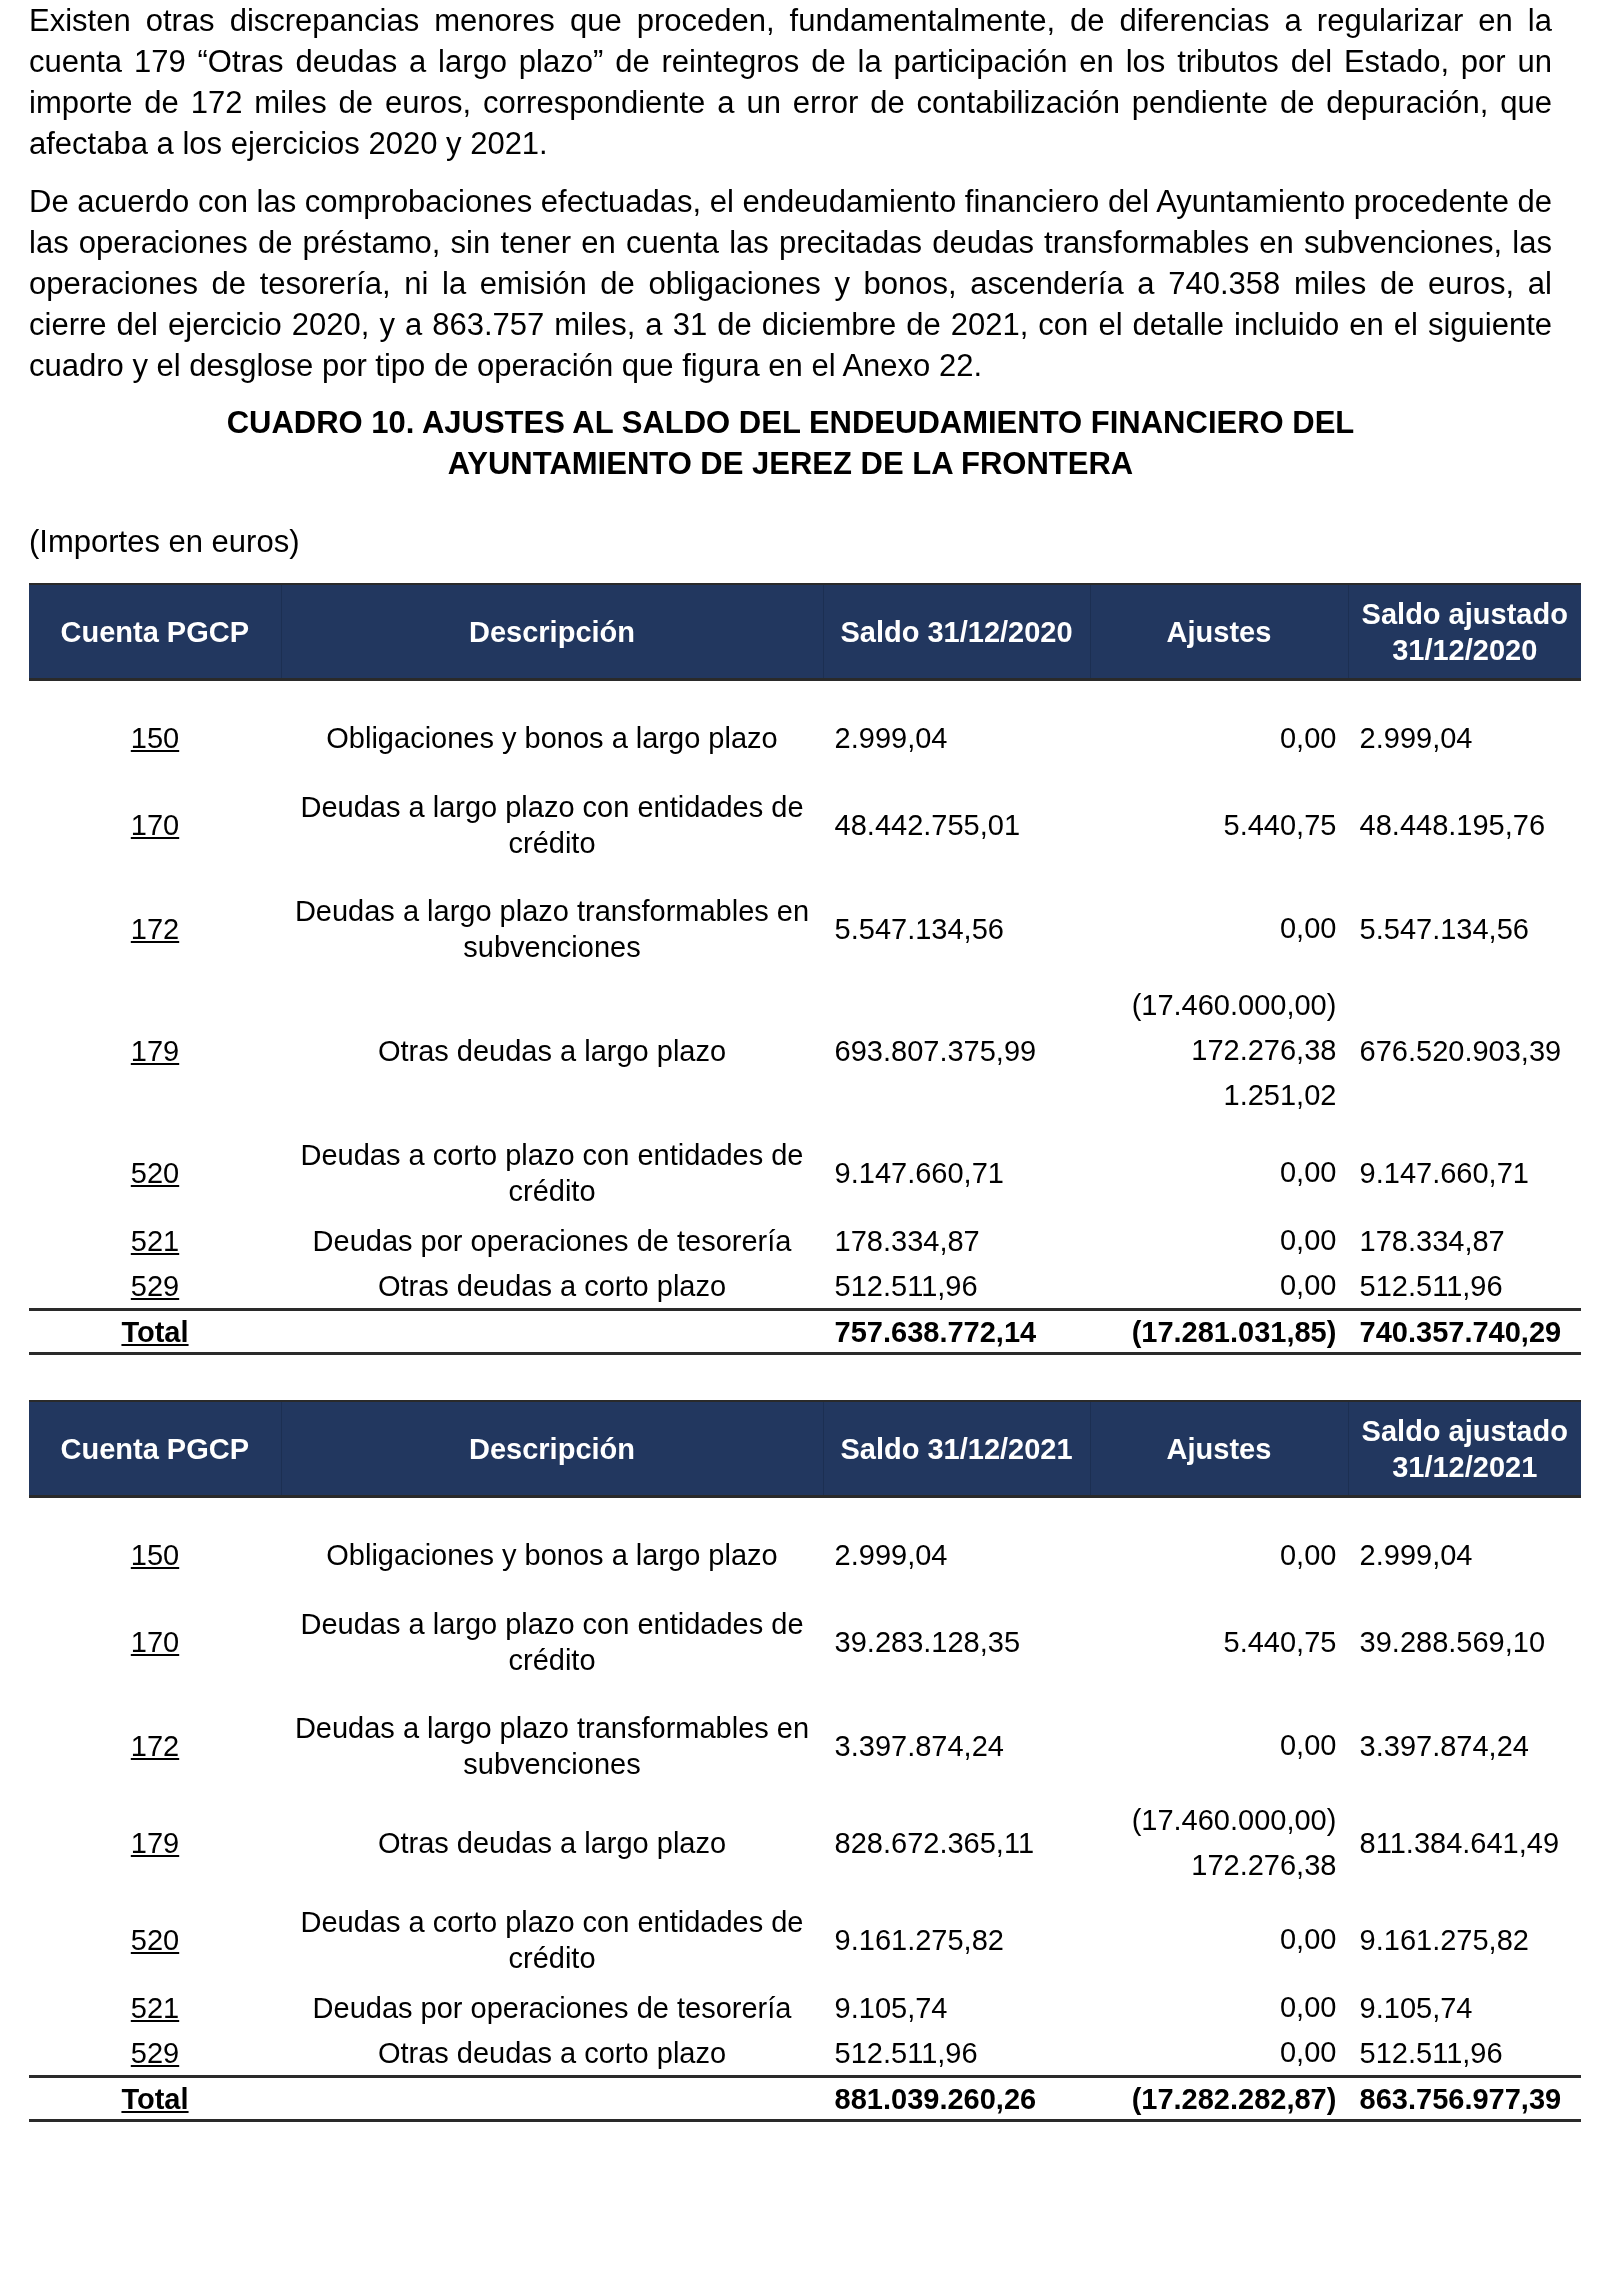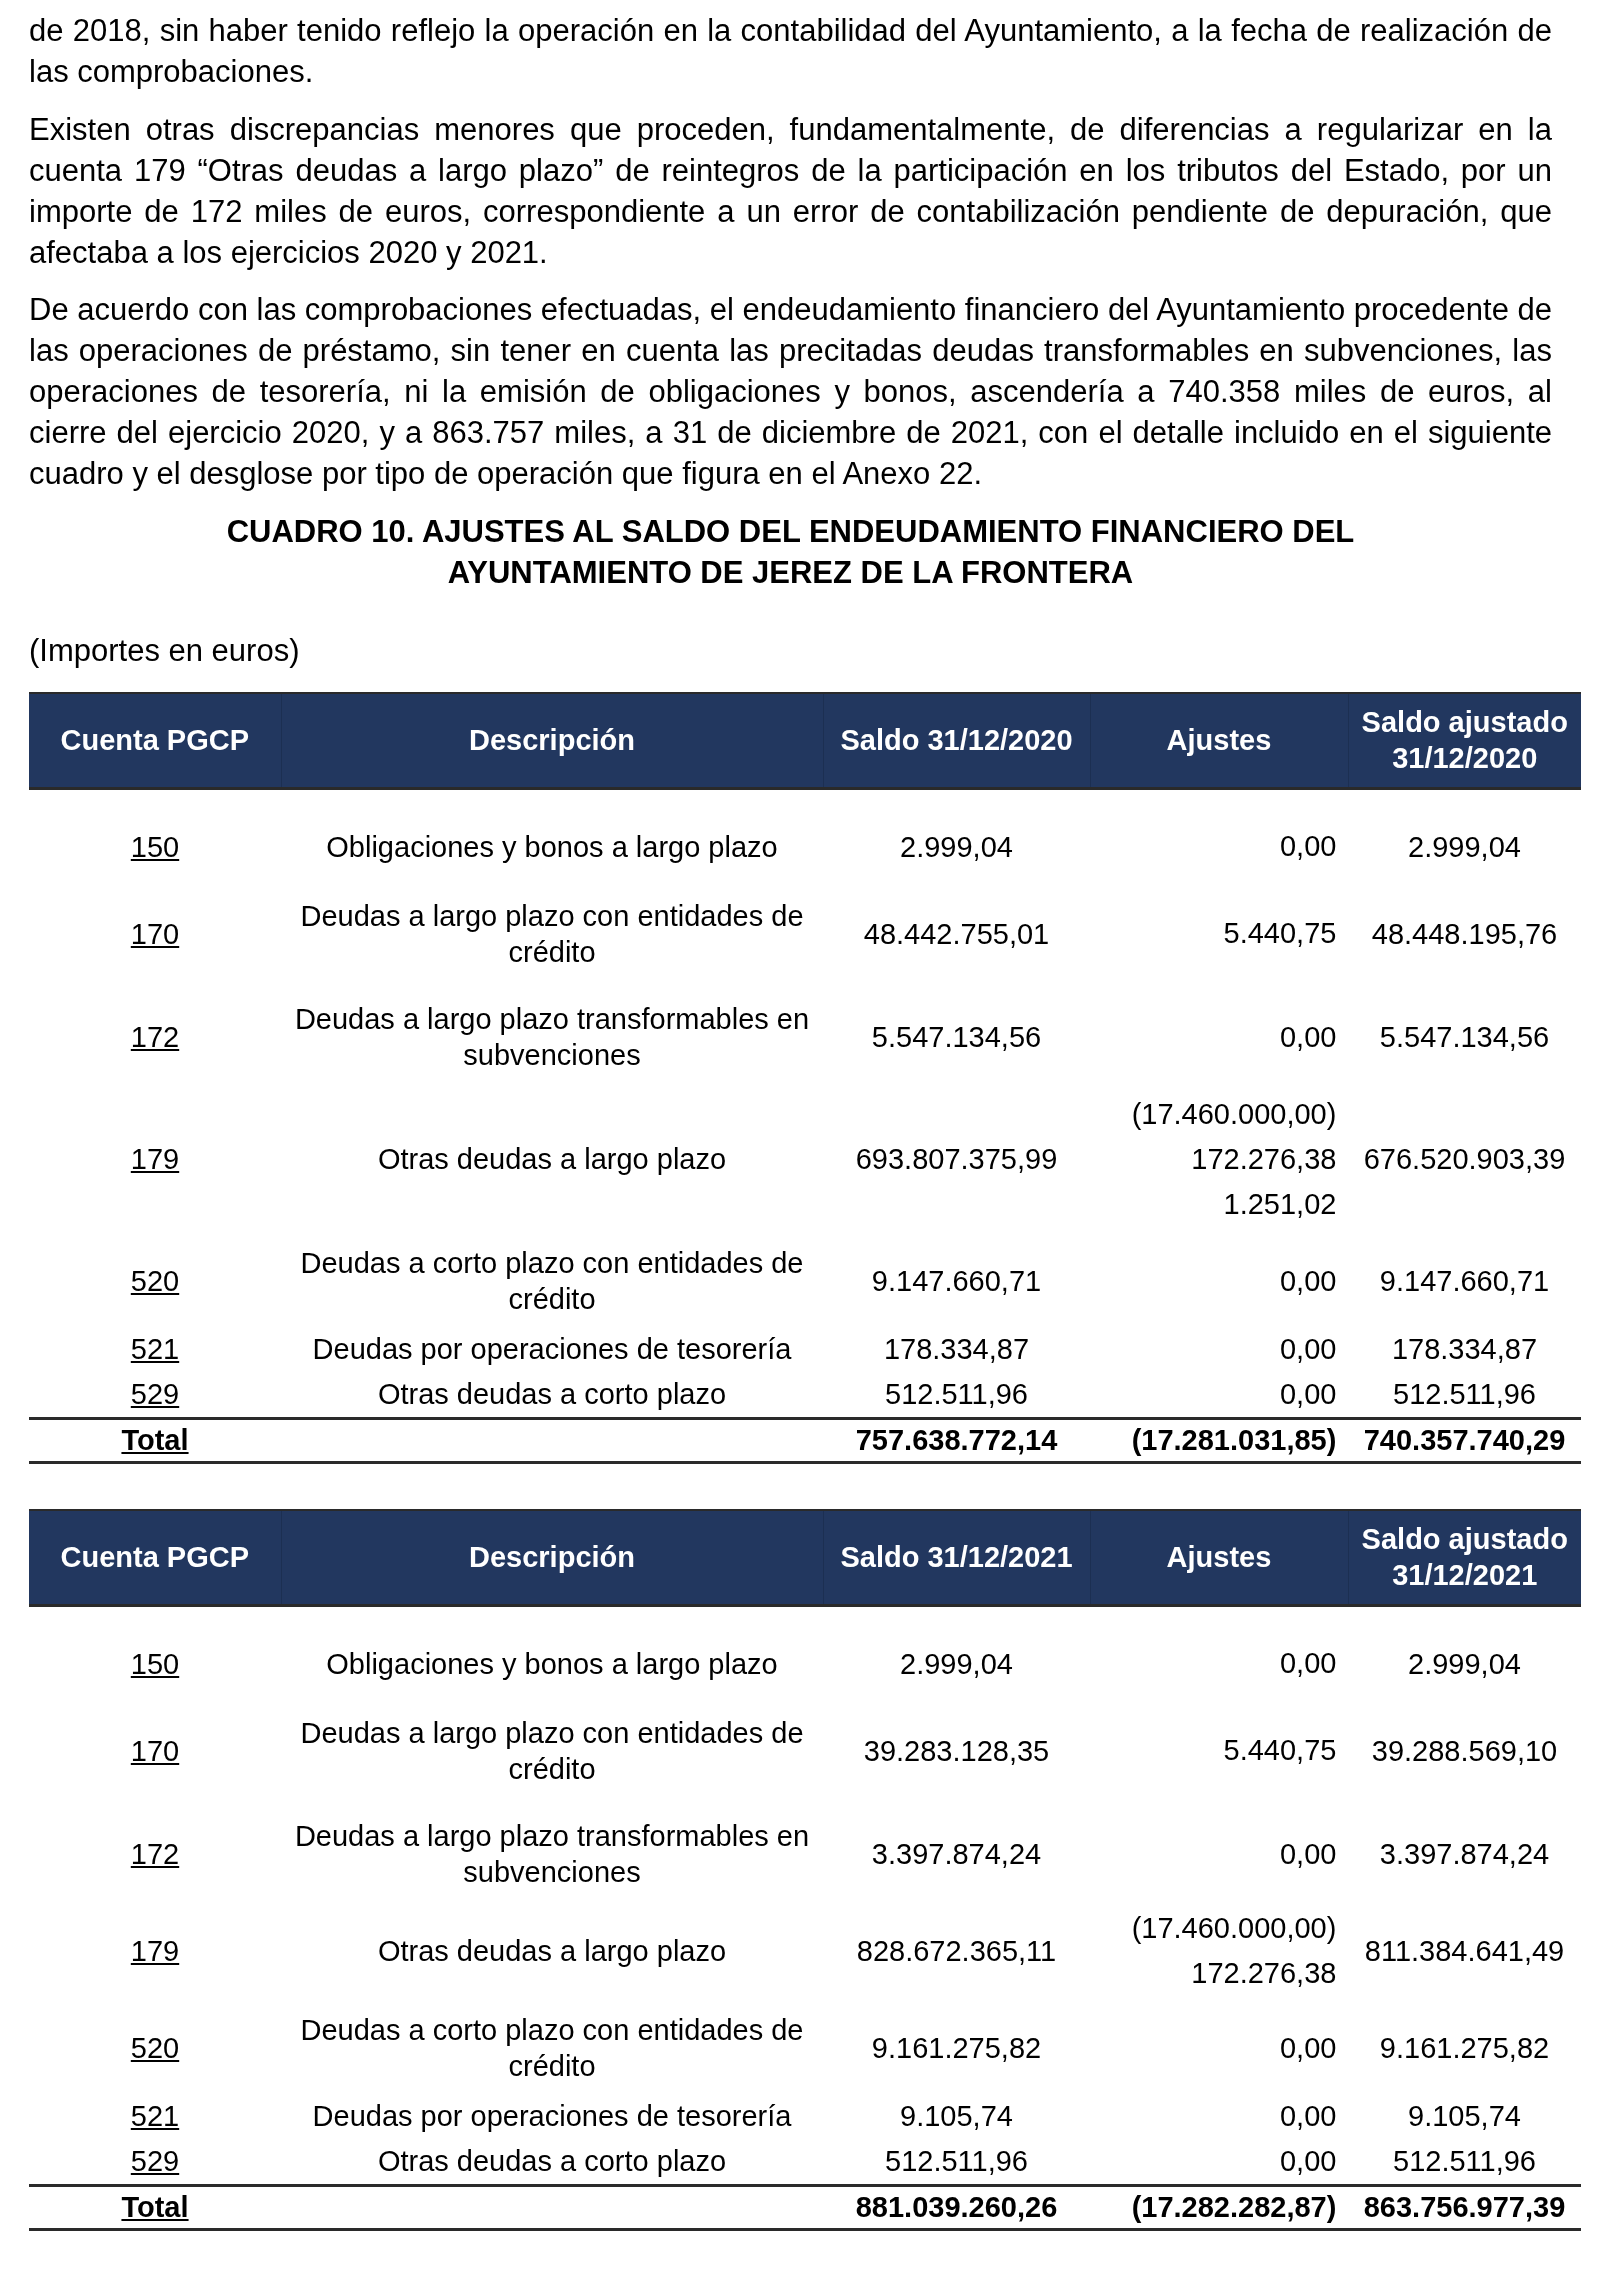--- a/index.html
+++ b/index.html
@@ -23,38 +23,37 @@
   table.cuadro thead th {
     background: #22375f; color: #fff; font-weight: bold; font-size: 29px;
     line-height: 36px; height: 93px; padding: 0 8.3px;
     border-top: 2.5px solid #2a2a2a; border-bottom: 3.3px solid #2a2a2a;
     border-left: 0.8px solid #1c2f52;
   }
   table.cuadro thead th:first-child { border-left: none; }
   table.cuadro td { padding: 0 11.6px; vertical-align: middle; line-height: 36px; }
   td.cuenta { text-align: center; text-decoration: underline; }
   td.desc { text-align: center; padding-left: 16.5px; }
-  td.num { text-align: center; }
+  td.num { text-align: left; }
   td.adj { text-align: right; }
   .adj-line { display: block; line-height: 45px; }
   tr.spacer td { height: 28px; }
   tr.total td {
     font-weight: bold; border-top: 3.3px solid #2a2a2a; border-bottom: 3.3px solid #2a2a2a;
     height: 41px;
   }
   .gap { height: 45px; }
   .source { font-style: italic; font-size: 27px; margin-top: 30px; }
   col.c1 { width: 252px; } col.c2 { width: 542px; } col.c3 { width: 267px; }
   col.c4 { width: 258px; } col.c5 { width: 233px; }
 </style>
 </head>
 <body>
 
 <div class="page">
-  <p class="para first">de 2018, sin haber tenido reflejo la operación en la contabilidad del Ayuntamiento, a la fecha de realización de las comprobaciones.</p>
   <p class="para">Existen otras discrepancias menores que proceden, fundamentalmente, de diferencias a regularizar en la cuenta 179 “Otras deudas a largo plazo” de reintegros de la participación en los tributos del Estado, por un importe de 172 miles de euros, correspondiente a un error de contabilización pendiente de depuración, que afectaba a los ejercicios 2020 y 2021.</p>
   <p class="para">De acuerdo con las comprobaciones efectuadas, el endeudamiento financiero del Ayuntamiento procedente de las operaciones de préstamo, sin tener en cuenta las precitadas deudas transformables en subvenciones, las operaciones de tesorería, ni la emisión de obligaciones y bonos, ascendería a 740.358 miles de euros, al cierre del ejercicio 2020, y a 863.757 miles, a 31 de diciembre de 2021, con el detalle incluido en el siguiente cuadro y el desglose por tipo de operación que figura en el Anexo 22.</p>
 
   <div class="title">
     <div>CUADRO 10. AJUSTES AL SALDO DEL ENDEUDAMIENTO FINANCIERO DEL</div>
     <div>AYUNTAMIENTO DE JEREZ DE LA FRONTERA</div>
   </div>
   <div class="units">(Importes en euros)</div>
 
   <div id="tables-root">

